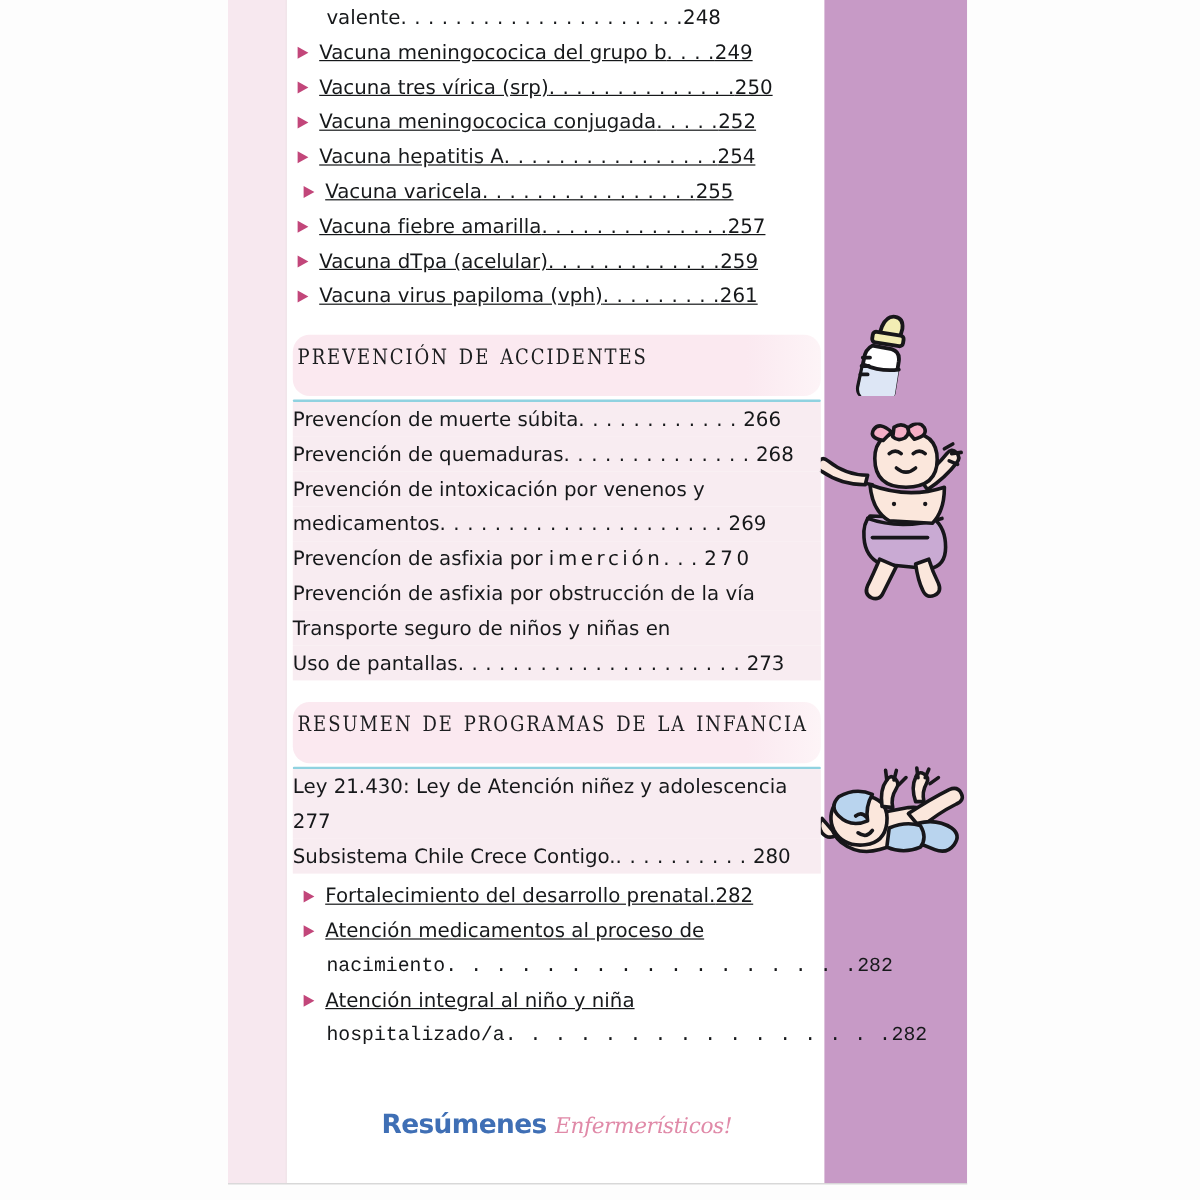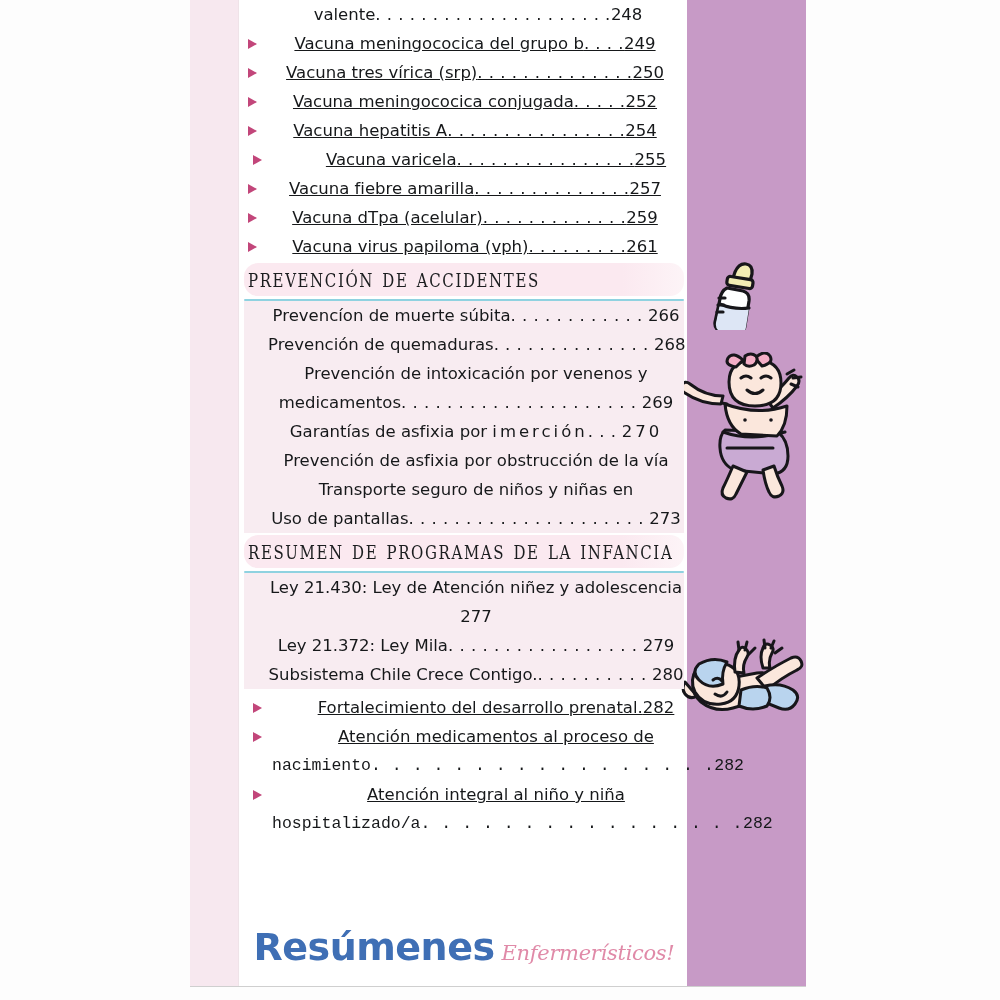--- a/index.html
+++ b/index.html
@@ -33,51 +33,50 @@
   #toc{
     position:absolute;left:54px;top:0;width:440px;height:986px;
   }
 
   .row{
     position:relative;
     font-size:16.5px;
     line-height:29px;
     color:#16181a;
     white-space:nowrap;
-    text-align:center;
-  }
-  .row-hl{background:#f8ecf1;padding-left:24px;}
+  }
+  .row-hl{background:#f8ecf1;}
 
   
   .bullet-row{padding-left:22px;text-decoration:underline;}
   .tri{
     position:absolute;left:4px;top:50%;
     margin-top:-5px;
     width:0;height:0;
     border-left:9px solid #c2467a;
     border-top:5.5px solid transparent;
     border-bottom:5.5px solid transparent;
   }
   .tri.indent{left:9px;}
-  .indent-txt{padding-left:5px;margin-left:37px;}
+  .indent-txt{padding-left:5px;}
 
   .leader{letter-spacing:.5px;}
   .pg{font-variant-numeric:tabular-nums;}
 
   
   .first-line{padding-left:28px;}
   .cont{padding-left:28px;font-family:Liberation Mono, monospace;}
 
   
   .section{
     position:relative;
-    margin-top:2px;
+    margin-top:18px;
     background:linear-gradient(90deg,#fbe9f0 0%,#fbe9f0 86%,#fdf4f7 100%);
     border-radius:14px;
-    padding:1px 10px 2px 4px;
+    padding:1px 10px 20px 4px;
   }
   .section h2{
     margin:0;
     font-family:"DejaVu Serif","Liberation Serif",serif;
     font-weight:400;
     font-size:21px;
     line-height:30px;
     letter-spacing:1.6px;
     color:#1b1d1f;
     font-variant:small-caps;
@@ -94,25 +93,25 @@
   .spaced{letter-spacing:3px;}
   .spaced-pg{letter-spacing:3px;}
 
   
   #footer{
     position:absolute;left:54px;top:925px;width:440px;
     text-align:center;white-space:nowrap;
   }
   #logo-main{
     font-family:"DejaVu Sans","Liberation Sans",sans-serif;
-    font-weight:700;font-size:38px;color:#3f6fb5;letter-spacing:-.5px;
+    font-weight:700;font-size:22px;color:#3f6fb5;letter-spacing:-.5px;
   }
   #logo-sub{
     font-family:"DejaVu Serif","Liberation Serif",serif;
-    font-style:italic;font-size:21px;color:#e08aa8;
+    font-style:italic;font-size:18px;color:#e08aa8;
     margin-left:7px;letter-spacing:-.3px;
   }
 
   
   .illus{position:absolute;}
 </style>
 </head>
 <body>
 
 <div id="stage">
@@ -236,21 +235,21 @@
       </div>
 
       <div class="row row-hl">
         <span>Prevención de intoxicación por venenos y</span>
       </div>
       <div class="row row-hl">
         <span>medicamentos</span><span class="leader">. . . . . . . . . . . . . . . . . . . . .</span> <span class="pg">269</span>
       </div>
 
       <div class="row row-hl">
-        <span>Garantías de asfixia por</span> <span class="spaced">imerción</span><span class="leader">. . .</span> <span class="pg spaced-pg">270</span>
+        <span>Prevencíon de asfixia por</span> <span class="spaced">imerción</span><span class="leader">. . .</span> <span class="pg spaced-pg">270</span>
       </div>
 
       <div class="row row-hl">
         <span>Prevención de asfixia por obstrucción de la vía</span>
       </div>
 
       <div class="row row-hl">
         <span>Transporte seguro de niños y niñas en</span>
       </div>
 
@@ -263,23 +262,20 @@
       </div>
       <div class="section-rule"></div>
 
       <div class="row row-hl">
         <span>Ley 21.430: Ley de Atención niñez y adolescencia</span>
       </div>
       <div class="row row-hl">
         <span class="pg">277</span>
       </div>
 
-      <div class="row row-hl">
-        <span>Ley 21.372: Ley Mila</span><span class="leader">. . . . . . . . . . . . . . . . .</span> <span class="pg">279</span>
-      </div>
 
       <div class="row row-hl">
         <span>Subsistema Chile Crece Contigo.</span><span class="leader">. . . . . . . . . .</span> <span class="pg">280</span>
       </div>
 
       <div class="row bullet-row" style="margin-top:4px">
         <span class="tri indent"></span>
         <span class="indent-txt">Fortalecimiento del desarrollo prenatal.</span><span class="pg">282</span>
       </div>
 

